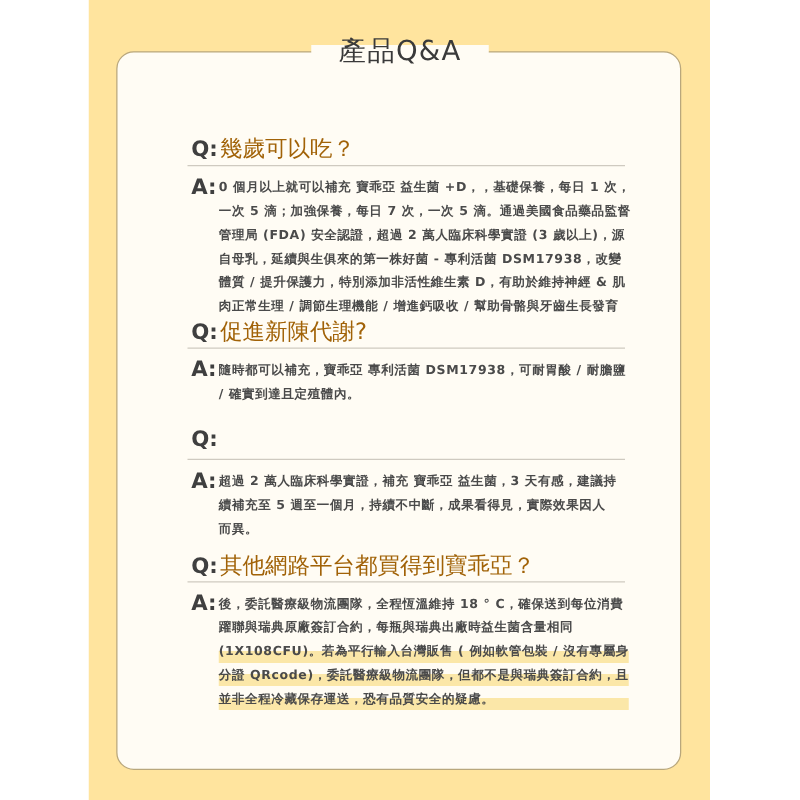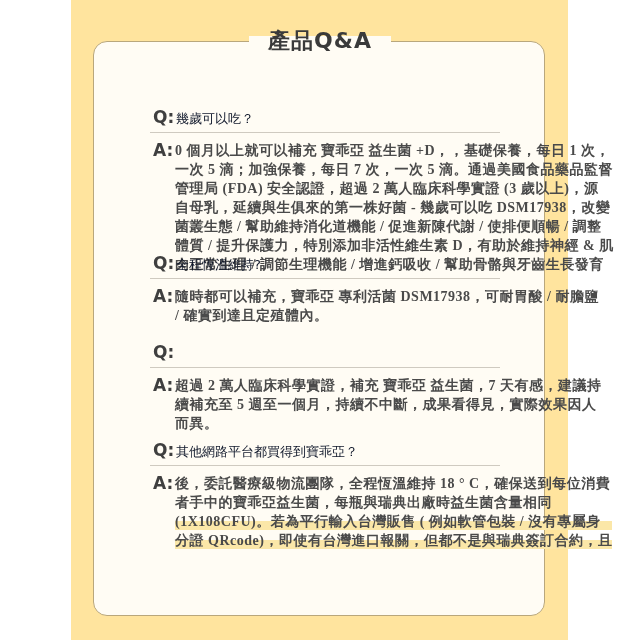--- a/index.html
+++ b/index.html
@@ -4,29 +4,29 @@
 <style>
   html, body { margin:0; padding:0; }
   body { width:640px; height:640px; background:#ffffff; position:relative; overflow:hidden;
          font-family:"DejaVu Sans", sans-serif; color:#3b3b3b; }
   .bg { position:absolute; left:71px; top:0; width:497px; height:640px; background:#ffe49e; }
   .card { position:absolute; left:93px; top:41px; width:452px; height:575px; background:#fffcf4;
           border:1.5px solid #b9a77c; border-radius:14px; box-sizing:border-box; }
   .title-gap { position:absolute; left:249px; top:36px; width:142px; height:12px; background:#fffcf4; }
   .title-gap-top { position:absolute; left:249px; top:20px; width:142px; height:21px; background:#ffe49e; }
   .title { position:absolute; left:200px; top:26px; width:240px; text-align:center;
-           font-family:"DejaVu Sans", sans-serif; font-weight:bold; font-size:22px; color:#3a3a3a; letter-spacing:1px; }
+           font-family:"DejaVu Sans", sans-serif; font-weight:normal; font-size:22px; color:#3a3a3a; letter-spacing:1px; }
   .qa { position:absolute; left:153px; width:345px; }
   .q { display:flex; align-items:baseline; height:22px; }
   .q .mark { font-weight:bold; font-size:17px; color:#3f3f3f; width:20px; }
-  .q .text { font-size:13px; color:#0f172a; margin-left:3px; }
+  .q .text { font-size:18px; color:#a16207; margin-left:3px; }
   .sep { height:0; border-top:1.5px solid #cfcac0; margin:3px 0 8px -3px; width:350px; }
   .a { display:flex; }
   .a .mark { font-weight:bold; font-size:17px; color:#3f3f3f; width:22px; flex:none; line-height:19px; }
-  .a .lines { font-size:14px; color:#4a4a4a; font-weight:bold;font-family:Liberation Serif, serif; }
+  .a .lines { font-size:10px; color:#4a4a4a; font-weight:bold; }
   .a .line { height:19px; line-height:19px; white-space:nowrap; letter-spacing:0.5px; }
   .hl { background:linear-gradient(transparent 45%, #fbe7a8 45%, #fbe7a8 95%, transparent 95%); }
 </style>
 </head>
 <body>
 
 <div class="bg"></div>
 <div class="card"></div>
 <div class="title-gap-top"></div>
 <div class="title-gap"></div>
@@ -37,66 +37,66 @@
     <span class="mark">Q:</span>
     <span class="text">幾歲可以吃？</span>
   </div>
   <div class="sep"></div>
   <div class="a">
     <span class="mark">A:</span>
     <div class="lines">
       <div class="line">0 個月以上就可以補充 寶乖亞 益生菌 +D，，基礎保養，每日 1 次，</div>
       <div class="line">一次 5 滴；加強保養，每日 7 次，一次 5 滴。通過美國食品藥品監督</div>
       <div class="line">管理局 (FDA) 安全認證，超過 2 萬人臨床科學實證 (3 歲以上)，源</div>
-      <div class="line">自母乳，延續與生俱來的第一株好菌 - 幾歲可以吃 DSM17938，改變</div>
-      <div class="line">菌叢生態 / 幫助維持消化道機能 / 促進新陳代謝 / 使排便順暢 / 調整</div>
+      <div class="line">自母乳，延續與生俱來的第一株好菌 - 專利活菌 DSM17938，改變</div>
       <div class="line">體質 / 提升保護力，特別添加非活性維生素 D，有助於維持神經 &amp; 肌</div>
       <div class="line">肉正常生理 / 調節生理機能 / 增進鈣吸收 / 幫助骨骼與牙齒生長發育</div>
     </div>
   </div>
 </div>
 
 <div class="qa" style="top:253px;">
   <div class="q">
     <span class="mark">Q:</span>
-    <span class="text">全程恆溫維持?</span>
+    <span class="text">促進新陳代謝?</span>
   </div>
   <div class="sep"></div>
   <div class="a">
     <span class="mark">A:</span>
     <div class="lines">
       <div class="line">隨時都可以補充，寶乖亞 專利活菌 DSM17938，可耐胃酸 / 耐膽鹽</div>
       <div class="line">/ 確實到達且定殖體內。</div>
     </div>
   </div>
 </div>
 
 <div class="qa" style="top:342px;">
   <div class="q">
     <span class="mark">Q:</span>
   </div>
   <div class="sep"></div>
   <div class="a">
     <span class="mark">A:</span>
     <div class="lines">
-      <div class="line">超過 2 萬人臨床科學實證，補充 寶乖亞 益生菌，7 天有感，建議持</div>
+      <div class="line">超過 2 萬人臨床科學實證，補充 寶乖亞 益生菌，3 天有感，建議持</div>
       <div class="line">續補充至 5 週至一個月，持續不中斷，成果看得見，實際效果因人</div>
       <div class="line">而異。</div>
     </div>
   </div>
 </div>
 
 <div class="qa" style="top:440px;">
   <div class="q">
     <span class="mark">Q:</span>
     <span class="text">其他網路平台都買得到寶乖亞？</span>
   </div>
   <div class="sep"></div>
   <div class="a">
     <span class="mark">A:</span>
     <div class="lines">
       <div class="line">後，委託醫療級物流團隊，全程恆溫維持 18 ° C，確保送到每位消費</div>
-      <div class="line">者手中的寶乖亞益生菌，每瓶與瑞典出廠時益生菌含量相同</div>
+      <div class="line">躍聯與瑞典原廠簽訂合約，每瓶與瑞典出廠時益生菌含量相同</div>
       <div class="line hl">(1X108CFU)。若為平行輸入台灣販售 ( 例如軟管包裝 / 沒有專屬身</div>
-      <div class="line hl">分證 QRcode)，即使有台灣進口報關，但都不是與瑞典簽訂合約，且</div>
+      <div class="line hl">分證 QRcode)，委託醫療級物流團隊，但都不是與瑞典簽訂合約，且</div>
+      <div class="line hl">並非全程冷藏保存運送，恐有品質安全的疑慮。</div>
     </div>
   </div>
 </div>
 
 </body></html>

